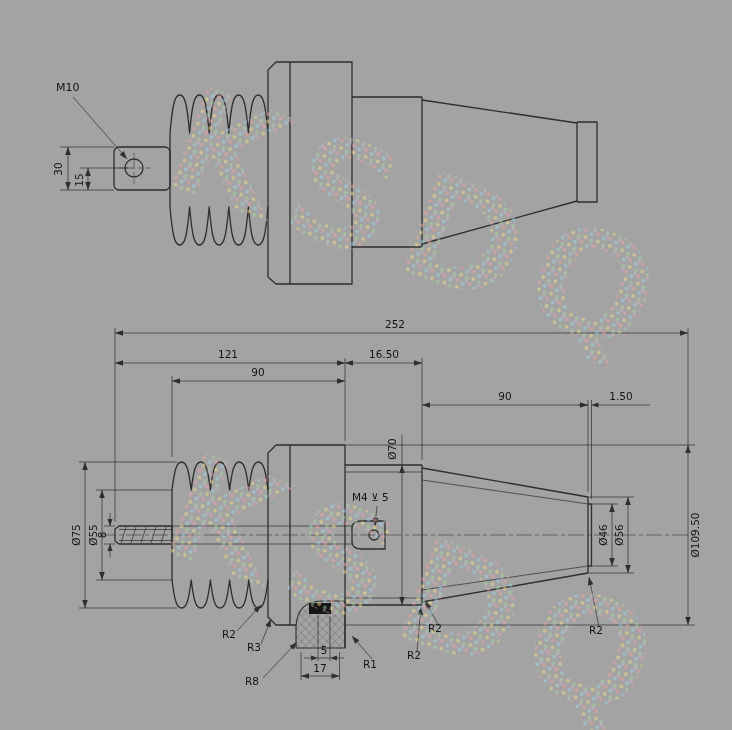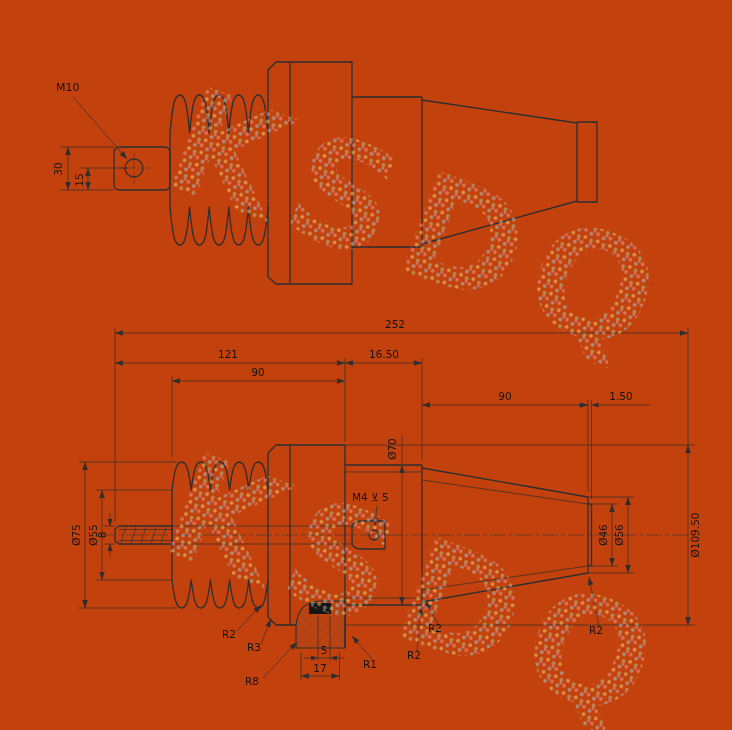--- a/index.html
+++ b/index.html
@@ -1,16 +1,16 @@
 <!DOCTYPE html>
 <html><head>
 <meta charset="utf-8">
 <style>
   html,body{margin:0;padding:0;background:#ffffff;}
-  .page{width:732px;height:730px;position:relative;background:#c2410c;overflow:hidden;
+  .page{width:732px;height:730px;position:relative;background:#a3a3a3;overflow:hidden;
         font-family:"DejaVu Sans", sans-serif;}
   svg{display:block;}
   .outline{stroke:#2e2e2e;stroke-width:1.3;fill:none;stroke-linejoin:round;}
   .thin{stroke:#2e2e2e;stroke-width:0.7;fill:none;}
   .dim{stroke:#2e2e2e;stroke-width:0.7;fill:none;}
   .center{stroke:#3a3a3a;stroke-width:0.6;fill:none;stroke-dasharray:16 3 4 3;}
   .dimtext{font:10.5px "DejaVu Sans", sans-serif;fill:#141414;}
   .callout{font:11px "DejaVu Sans", sans-serif;fill:#141414;}
   .wm{font:146px "DejaVu Sans", sans-serif;font-weight:bold;letter-spacing:14px;opacity:.5;}
 </style>

